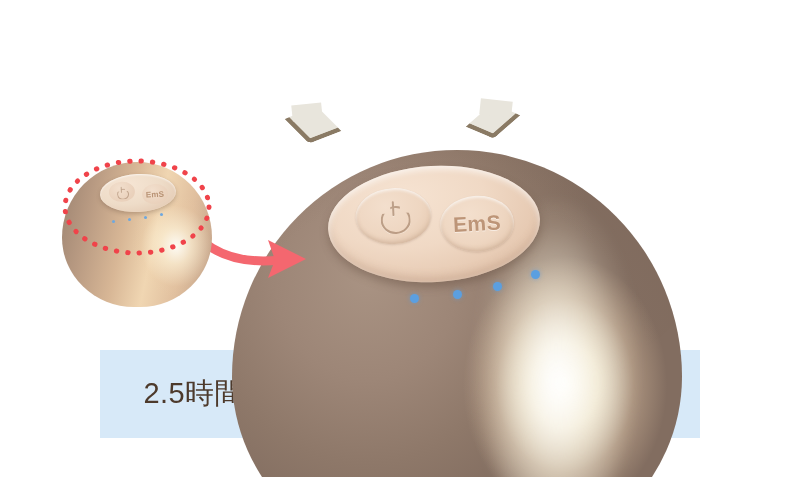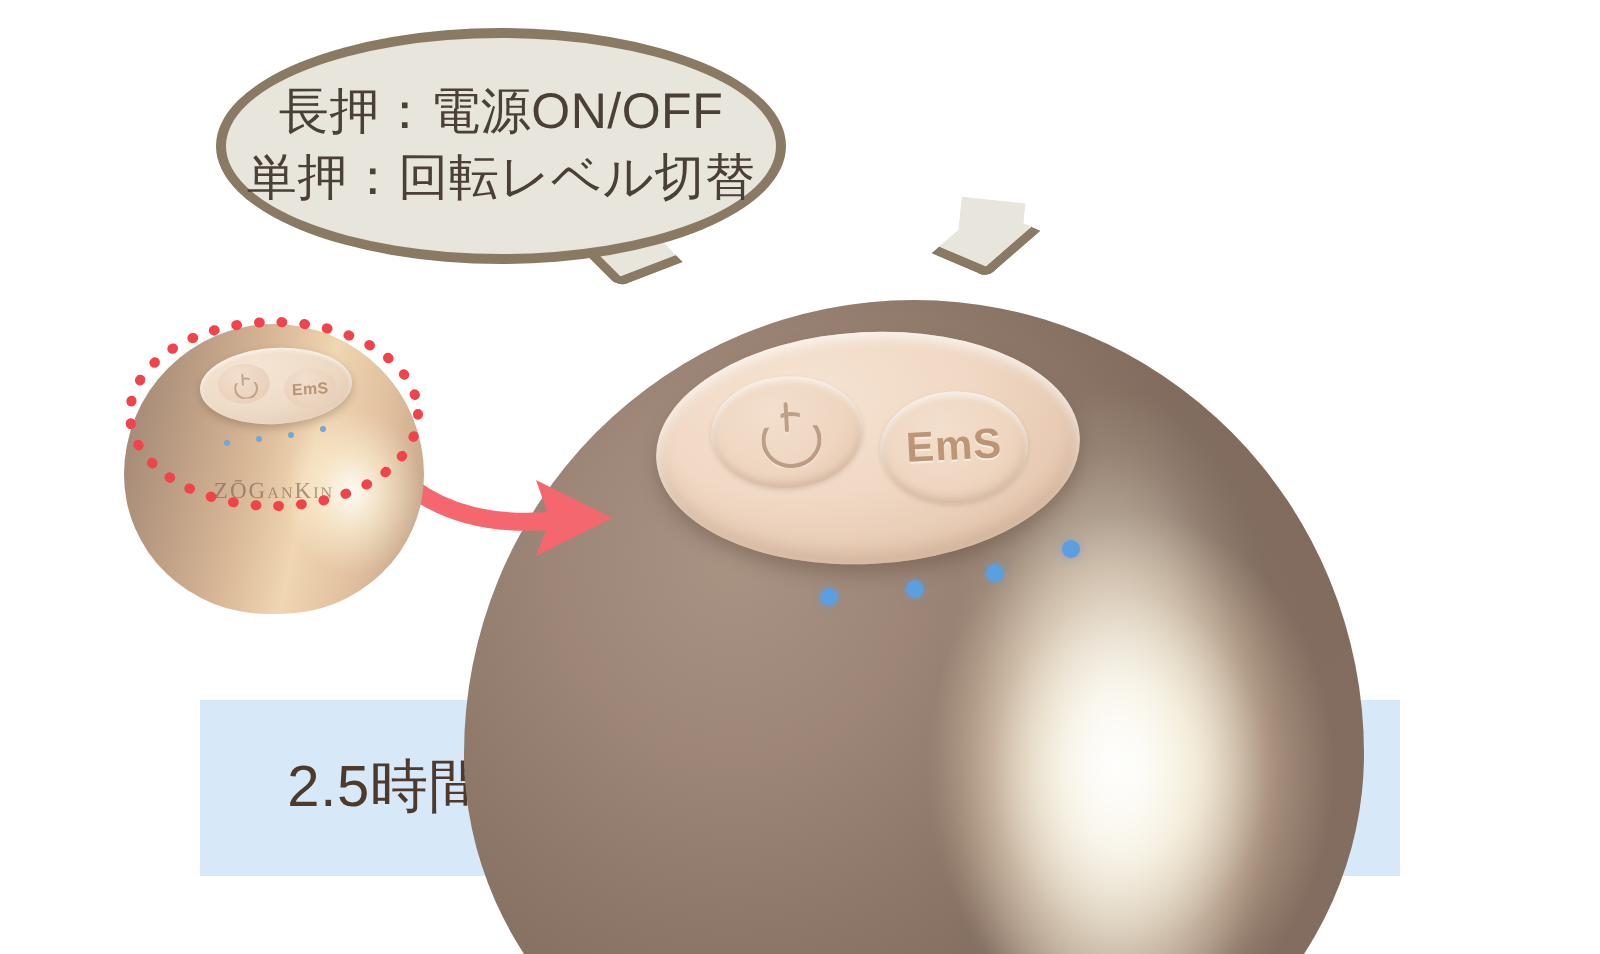--- a/index.html
+++ b/index.html
@@ -435,32 +435,27 @@
         <div class="inset-btn" id="inset-ems-button">
           <span id="inset-ems-label">EmS</span>
         </div>
       </div>
 
       <span class="inset-led" style="left:50px; top:58px;"></span>
       <span class="inset-led" style="left:66px; top:56px;"></span>
       <span class="inset-led" style="left:82px; top:54px;"></span>
       <span class="inset-led" style="left:98px; top:51px;"></span>
 
-      <div id="inset-brand">ZŌGanKin</div>
     </div>
 
     <svg id="highlight-ring" viewBox="0 0 170 110">
       <ellipse cx="85" cy="55" rx="72" ry="46" fill="none" stroke="#f0434a" stroke-width="5" stroke-linecap="round" stroke-dasharray="0.4 11"></ellipse>
     </svg>
   </div>
 
   <div class="tail" id="tail-rotation"></div>
   <div class="tail" id="tail-ems"></div>
 
-  <div class="bubble" id="bubble-rotation">
-    <span class="bubble-line">長押：電源ON/OFF</span>
-    <span class="bubble-line">単押：回転レベル切替</span>
-  </div>
   <div class="tail-mask" id="tail-mask-rotation"></div>
 
   <div class="tail-mask" id="tail-mask-ems"></div>
 
 </div>
 
 </body></html>

